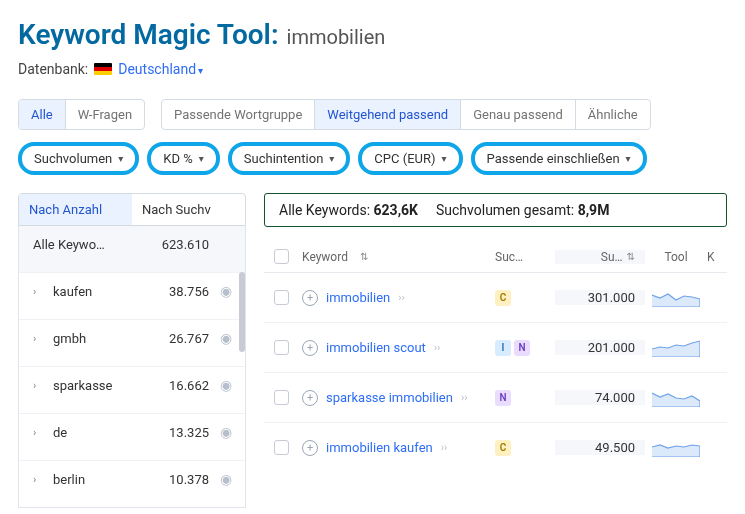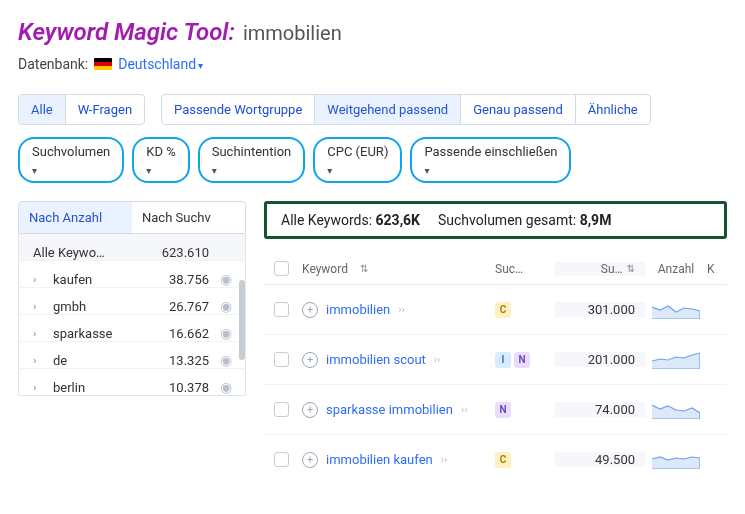--- a/index.html
+++ b/index.html
@@ -6,68 +6,68 @@
   body {
     margin: 0;
     font-family: -apple-system, BlinkMacSystemFont, "Segoe UI", Roboto, Arial, sans-serif;
     font-size: 13px;
     color: #333;
     background: #fff;
     width: 745px;
   }
   .container { padding: 18px 18px 0 18px; }
   .title-row { display: flex; align-items: baseline; gap: 8px; margin-bottom: 10px; }
-  .title { font-size: 24px; font-weight: 600; color: #a21caf; font-style: italic; }
+  .title { font-size: 28px; font-weight: 600; color: #0369a1; }
   .title-kw { font-size: 20px; font-weight: 400; color: #555; }
   .meta-row { display: flex; align-items: center; gap: 24px; font-size: 14px; margin-bottom: 22px; color:#444;}
   .meta-item { display: flex; align-items: center; gap: 6px; }
   .flag {
     width: 18px; height: 12px; display: inline-block;
     background: linear-gradient(to bottom, #000 0 33.3%, #dd0000 33.3% 66.6%, #ffce00 66.6% 100%);
     border-radius: 1px;
   }
   .link-blue { color: #2e6ef6; cursor: pointer; }
   .chev { color: #2e6ef6; font-size: 10px; margin-left: 2px; }
   .tabs-row { display: flex; align-items: flex-start; gap: 16px; margin-bottom: 12px; }
   .seg {
     display: inline-flex; border: 1px solid #d5dbe3; border-radius: 4px; overflow: hidden;
     background: #fff;
   }
-  .seg .opt { padding: 7px 12px; cursor: pointer; color:#1d4ed8; }
+  .seg .opt { padding: 7px 12px; cursor: pointer; color:#737373; }
   .seg .opt + .opt { border-left: 1px solid #d5dbe3; }
   .seg .opt.active { background: #eaf1ff; color:#2255d0; }
   .filters-row { display: flex; align-items: center; gap: 8px; margin-bottom: 18px; flex-wrap: nowrap; }
   .pill {
-    display: inline-flex; align-items: flex-start; gap: 6px;
-    border: 2px solid #0ea5e9; border-radius: 16px;
-    padding: 5px 12px; cursor: pointer; white-space: nowrap; color:#333;flex-direction:column;
+    display: inline-flex; align-items: center; gap: 6px;
+    border: 4px solid #0ea5e9; border-radius: 16px;
+    padding: 5px 12px; cursor: pointer; white-space: nowrap; color:#333;
   }
   .pill .chev2 { font-size: 10px; color:#555; }
   .content-row { display: flex; gap: 18px; align-items: flex-start; }
   .left-col { width: 228px; flex: 0 0 228px; }
   .left-tabs { display: flex; border: 1px solid #d5dbe3; border-radius: 4px 4px 0 0; overflow: hidden; }
   .left-tabs .ltab { flex: 1; padding: 8px 10px; cursor: pointer; text-align: left; white-space: nowrap; overflow: hidden; }
   .left-tabs .ltab.active { background: #eaf1ff; color:#2255d0; }
   .side-list { border: 1px solid #e1e5eb; border-top: none; position: relative; }
   .side-row {
-    display: flex; align-items: center; padding: 10px 10px 0 14px; gap: 8px;
+    display: flex; align-items: center; padding: 10px 10px 20px 14px; gap: 8px;
     border-bottom: 1px solid #f0f2f5; font-size: 13px; color:#333;
   }
   .side-row.header { background: #f5f7fa; font-weight: 400; }
   .side-row .name { flex: 1; white-space: nowrap; overflow: hidden; text-overflow: ellipsis; }
   .side-row .count { width: 60px; text-align: right; color:#333; }
   .side-row .eye { color: #b7bfcc; font-size: 14px; width: 18px; text-align: center; }
   .side-row .exp { color:#888; width: 12px; font-size: 11px; }
   .side-scroll {
     position: absolute; right: 0; top: 46px; bottom: 0; width: 6px; background: transparent;
   }
   .side-scroll .thumb { position:absolute; right:0; top:0; width:6px; height:80px; background:#c7ccd4; border-radius:3px; }
   .right-col { flex: 1; min-width: 0; }
   .highlight-box {
-    border: 3px solid #14532d; border-radius: 3px;
+    border: 1px solid #14532d; border-radius: 3px;
     padding: 8px 14px; display: flex; gap: 18px; align-items: center;
     margin-bottom: 14px; font-size: 14px; color:#222;
   }
   .highlight-box b { font-weight: 700; }
   .table { width: 100%; }
   .thead { display: flex; align-items: center; border-bottom: 1px solid #e6e9ee; padding: 8px 0; color:#666; font-size: 12px; }
   .col-check { width: 34px; display:flex; justify-content:center; }
   .col-kw { flex: 1; display:flex; align-items:center; gap:12px; padding-left: 4px;}
   .col-int { width: 60px; margin-left: 16px; }
   .col-vol { width: 90px; text-align: right; padding-right: 10px; display:flex; align-items:center; justify-content:flex-end; gap:4px; background:#f5f7fa;}
@@ -223,21 +223,21 @@
             </div>
           <div class="col-kw">
               <span>Keyword</span>
               <span class="sort-icon">⇅</span>
             </div>
           <div class="col-int">Suc…</div>
           <div class="col-vol">
               <span>Su…</span>
               <span class="sort-icon">⇅</span>
             </div>
-          <div class="col-trend">Anzahl</div>
+          <div class="col-trend">Tool</div>
           <div class="col-last">K</div>
         </div>
 
         <div class="trow">
           <div class="col-check">
               <div class="cb"></div>
             </div>
           <div class="col-kw">
               <div class="kw-cell">
             <span class="plus-circ">+</span>

